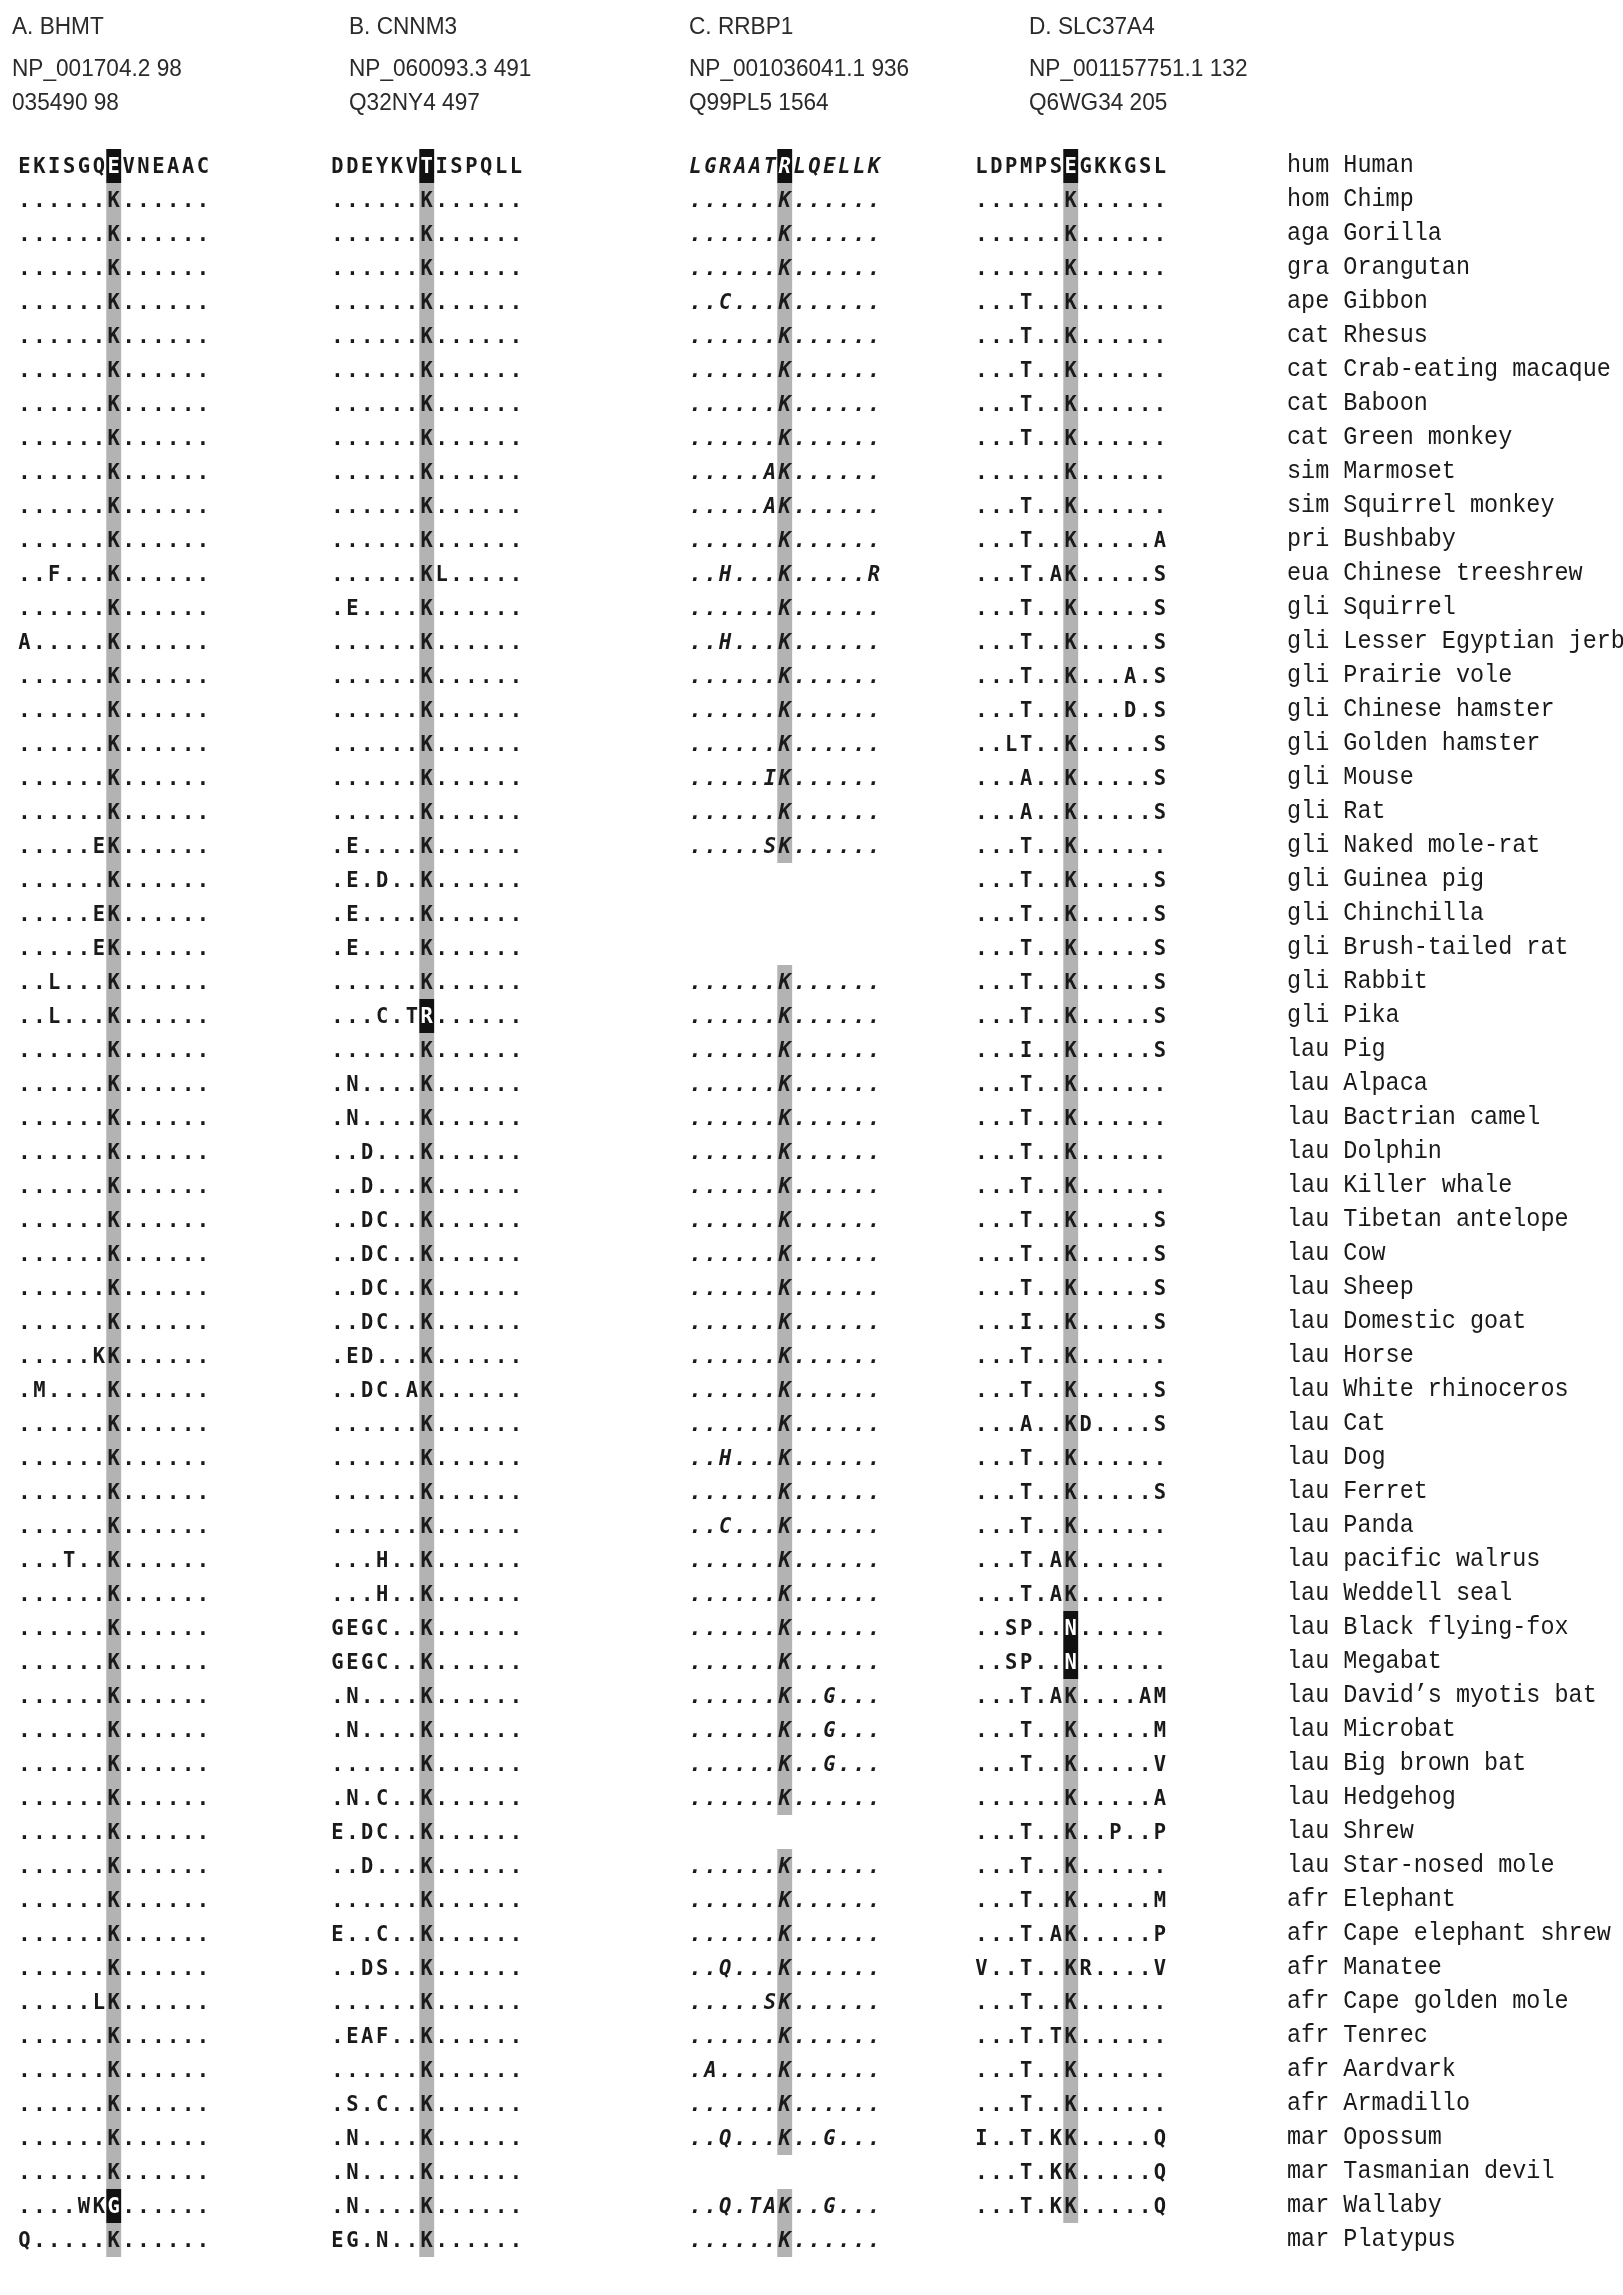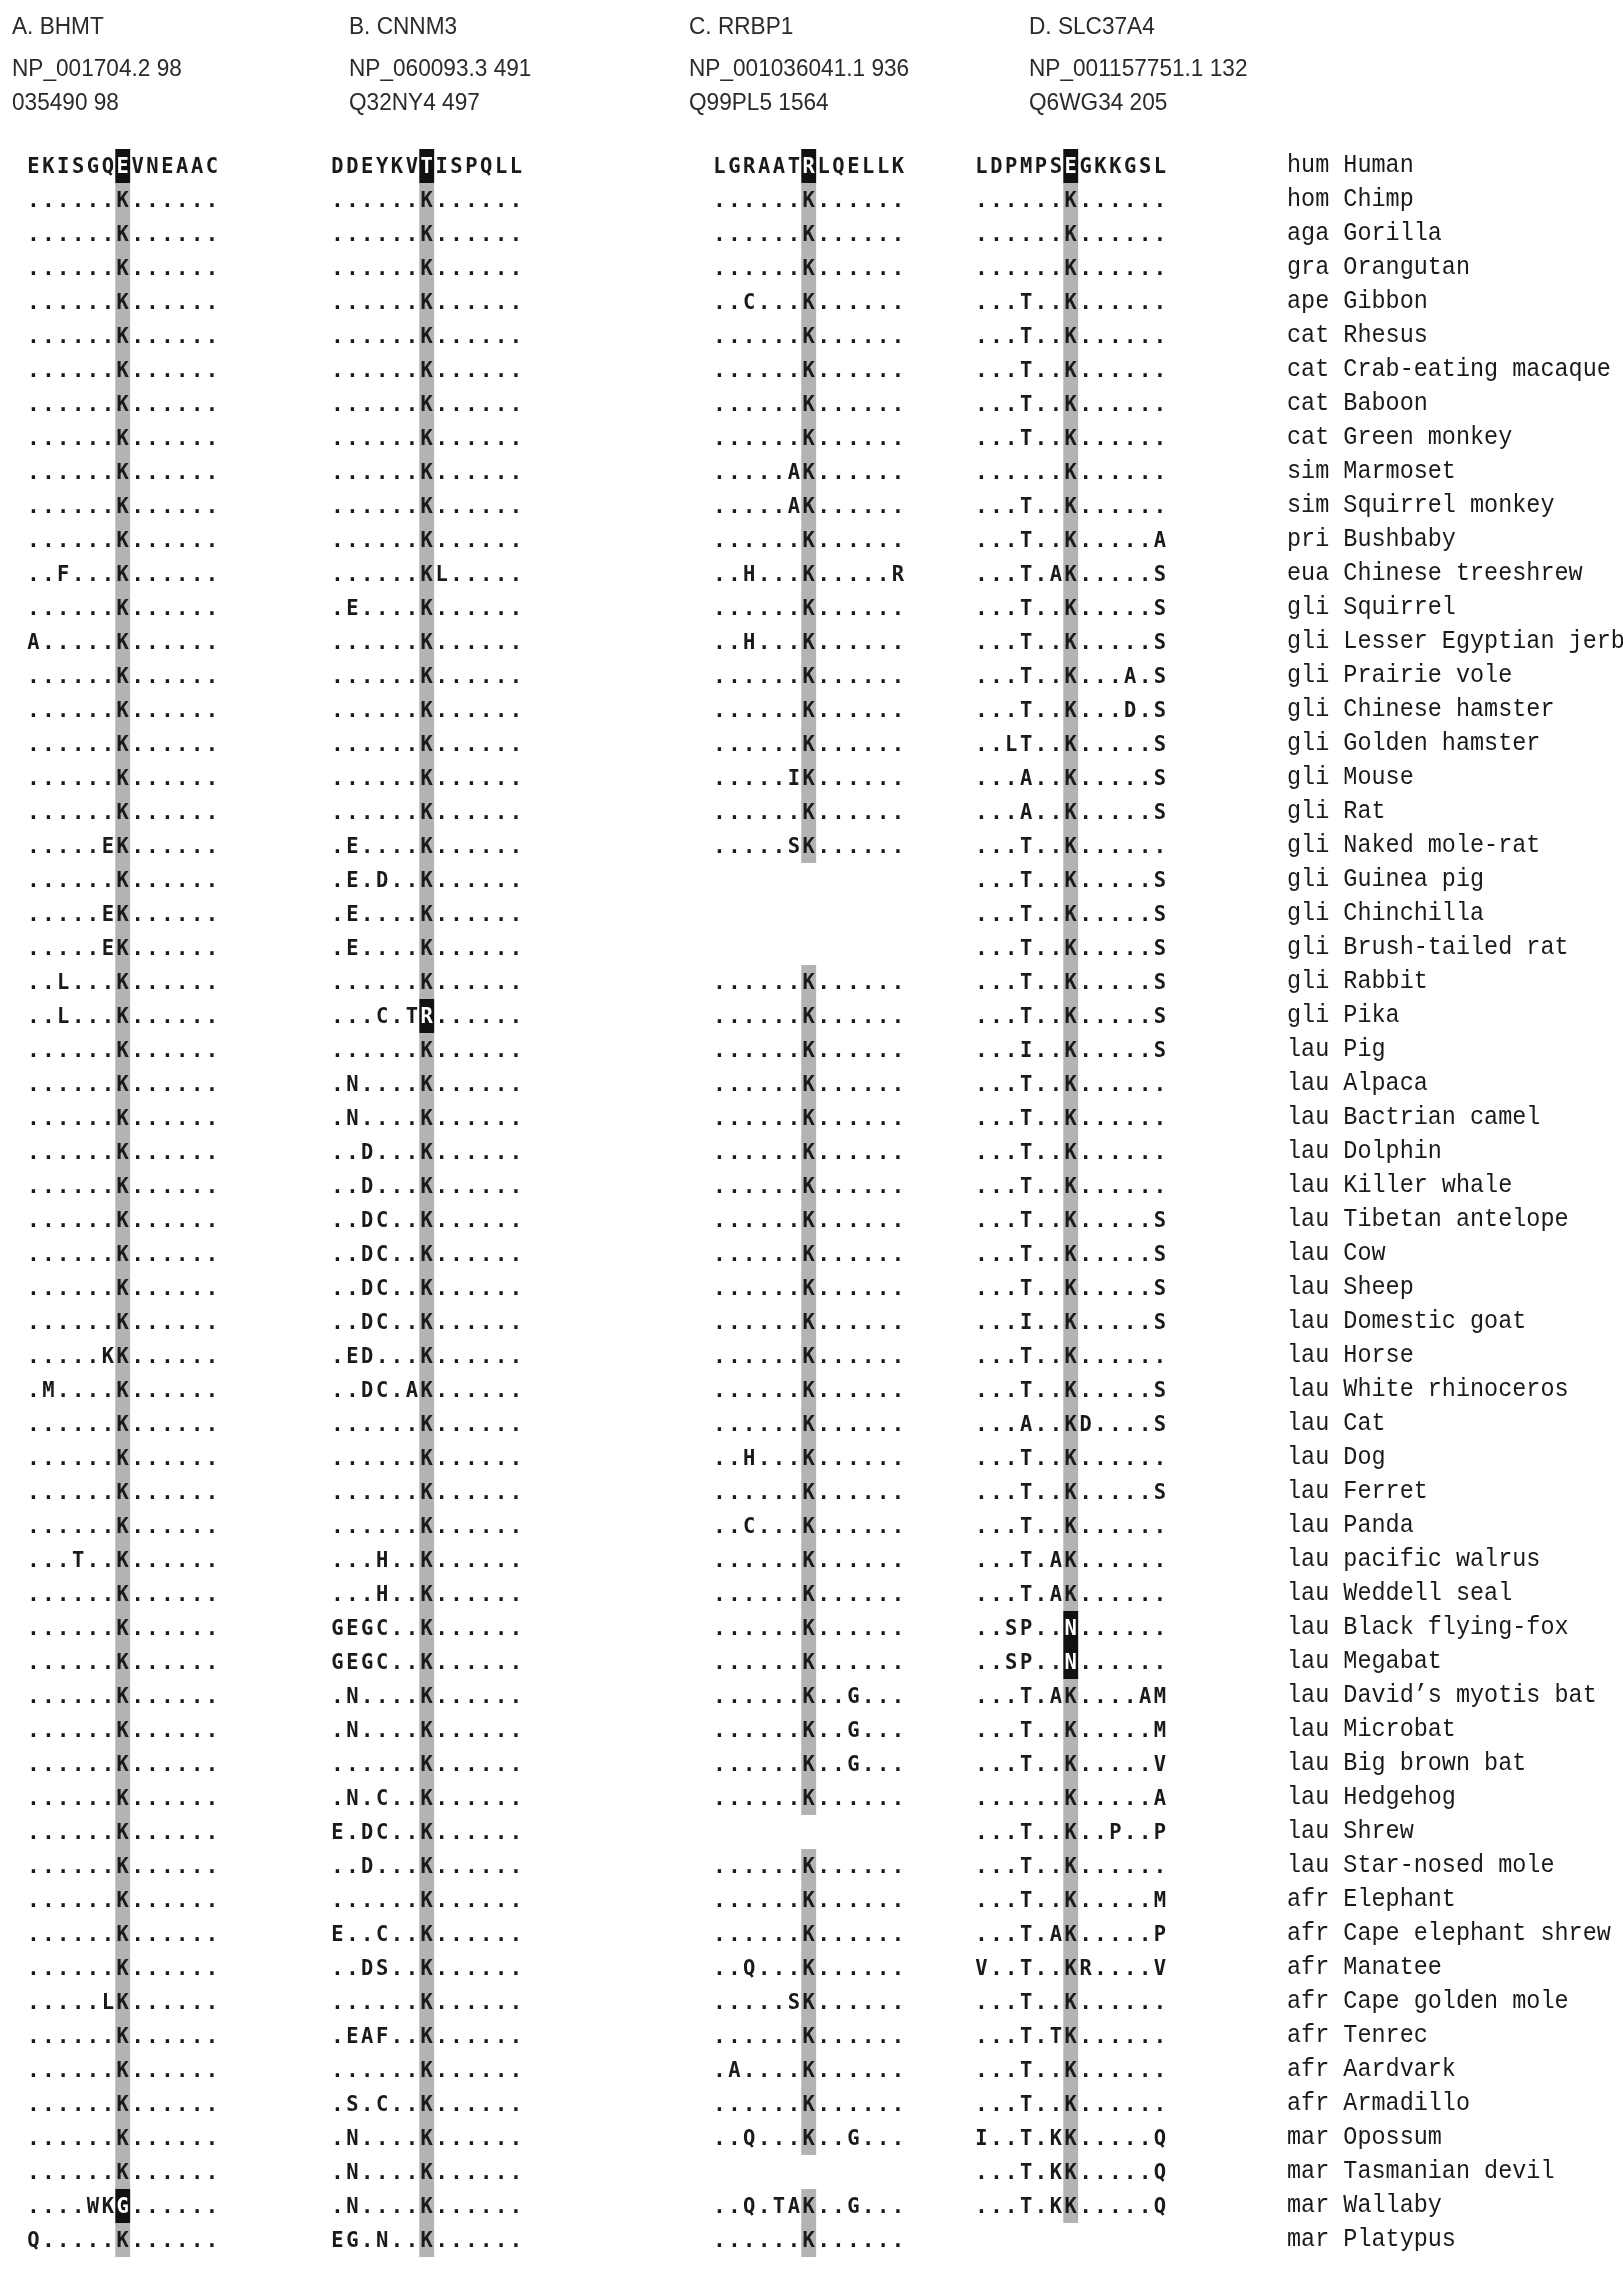--- a/index.html
+++ b/index.html
@@ -34,21 +34,21 @@
     <div class="t">C. RRBP1</div>
     <div>NP_001036041.1 936</div>
     <div>Q99PL5 1564</div>
   </div>
   <div class="hdr" style="left:1029px;">
     <div class="t">D. SLC37A4</div>
     <div>NP_001157751.1 132</div>
     <div>Q6WG34 205</div>
   </div>
 
-  <div class="panel" id="panel-A" style="left:26px;">
+  <div class="panel" id="panel-A" style="left:17px;">
       <div class="row"><span class="seq"><span class="c">E</span><span class="c">K</span><span class="c">I</span><span class="c">S</span><span class="c">G</span><span class="c">Q</span><span class="c hl-black">E</span><span class="c">V</span><span class="c">N</span><span class="c">E</span><span class="c">A</span><span class="c">A</span><span class="c">C</span></span></div>
       <div class="row"><span class="seq"><span class="c">.</span><span class="c">.</span><span class="c">.</span><span class="c">.</span><span class="c">.</span><span class="c">.</span><span class="c hl-grey">K</span><span class="c">.</span><span class="c">.</span><span class="c">.</span><span class="c">.</span><span class="c">.</span><span class="c">.</span></span></div>
       <div class="row"><span class="seq"><span class="c">.</span><span class="c">.</span><span class="c">.</span><span class="c">.</span><span class="c">.</span><span class="c">.</span><span class="c hl-grey">K</span><span class="c">.</span><span class="c">.</span><span class="c">.</span><span class="c">.</span><span class="c">.</span><span class="c">.</span></span></div>
       <div class="row"><span class="seq"><span class="c">.</span><span class="c">.</span><span class="c">.</span><span class="c">.</span><span class="c">.</span><span class="c">.</span><span class="c hl-grey">K</span><span class="c">.</span><span class="c">.</span><span class="c">.</span><span class="c">.</span><span class="c">.</span><span class="c">.</span></span></div>
       <div class="row"><span class="seq"><span class="c">.</span><span class="c">.</span><span class="c">.</span><span class="c">.</span><span class="c">.</span><span class="c">.</span><span class="c hl-grey">K</span><span class="c">.</span><span class="c">.</span><span class="c">.</span><span class="c">.</span><span class="c">.</span><span class="c">.</span></span></div>
       <div class="row"><span class="seq"><span class="c">.</span><span class="c">.</span><span class="c">.</span><span class="c">.</span><span class="c">.</span><span class="c">.</span><span class="c hl-grey">K</span><span class="c">.</span><span class="c">.</span><span class="c">.</span><span class="c">.</span><span class="c">.</span><span class="c">.</span></span></div>
       <div class="row"><span class="seq"><span class="c">.</span><span class="c">.</span><span class="c">.</span><span class="c">.</span><span class="c">.</span><span class="c">.</span><span class="c hl-grey">K</span><span class="c">.</span><span class="c">.</span><span class="c">.</span><span class="c">.</span><span class="c">.</span><span class="c">.</span></span></div>
       <div class="row"><span class="seq"><span class="c">.</span><span class="c">.</span><span class="c">.</span><span class="c">.</span><span class="c">.</span><span class="c">.</span><span class="c hl-grey">K</span><span class="c">.</span><span class="c">.</span><span class="c">.</span><span class="c">.</span><span class="c">.</span><span class="c">.</span></span></div>
       <div class="row"><span class="seq"><span class="c">.</span><span class="c">.</span><span class="c">.</span><span class="c">.</span><span class="c">.</span><span class="c">.</span><span class="c hl-grey">K</span><span class="c">.</span><span class="c">.</span><span class="c">.</span><span class="c">.</span><span class="c">.</span><span class="c">.</span></span></div>
       <div class="row"><span class="seq"><span class="c">.</span><span class="c">.</span><span class="c">.</span><span class="c">.</span><span class="c">.</span><span class="c">.</span><span class="c hl-grey">K</span><span class="c">.</span><span class="c">.</span><span class="c">.</span><span class="c">.</span><span class="c">.</span><span class="c">.</span></span></div>
@@ -162,21 +162,21 @@
       <div class="row"><span class="seq"><span class="c">.</span><span class="c">.</span><span class="c">D</span><span class="c">S</span><span class="c">.</span><span class="c">.</span><span class="c hl-grey">K</span><span class="c">.</span><span class="c">.</span><span class="c">.</span><span class="c">.</span><span class="c">.</span><span class="c">.</span></span></div>
       <div class="row"><span class="seq"><span class="c">.</span><span class="c">.</span><span class="c">.</span><span class="c">.</span><span class="c">.</span><span class="c">.</span><span class="c hl-grey">K</span><span class="c">.</span><span class="c">.</span><span class="c">.</span><span class="c">.</span><span class="c">.</span><span class="c">.</span></span></div>
       <div class="row"><span class="seq"><span class="c">.</span><span class="c">E</span><span class="c">A</span><span class="c">F</span><span class="c">.</span><span class="c">.</span><span class="c hl-grey">K</span><span class="c">.</span><span class="c">.</span><span class="c">.</span><span class="c">.</span><span class="c">.</span><span class="c">.</span></span></div>
       <div class="row"><span class="seq"><span class="c">.</span><span class="c">.</span><span class="c">.</span><span class="c">.</span><span class="c">.</span><span class="c">.</span><span class="c hl-grey">K</span><span class="c">.</span><span class="c">.</span><span class="c">.</span><span class="c">.</span><span class="c">.</span><span class="c">.</span></span></div>
       <div class="row"><span class="seq"><span class="c">.</span><span class="c">S</span><span class="c">.</span><span class="c">C</span><span class="c">.</span><span class="c">.</span><span class="c hl-grey">K</span><span class="c">.</span><span class="c">.</span><span class="c">.</span><span class="c">.</span><span class="c">.</span><span class="c">.</span></span></div>
       <div class="row"><span class="seq"><span class="c">.</span><span class="c">N</span><span class="c">.</span><span class="c">.</span><span class="c">.</span><span class="c">.</span><span class="c hl-grey">K</span><span class="c">.</span><span class="c">.</span><span class="c">.</span><span class="c">.</span><span class="c">.</span><span class="c">.</span></span></div>
       <div class="row"><span class="seq"><span class="c">.</span><span class="c">N</span><span class="c">.</span><span class="c">.</span><span class="c">.</span><span class="c">.</span><span class="c hl-grey">K</span><span class="c">.</span><span class="c">.</span><span class="c">.</span><span class="c">.</span><span class="c">.</span><span class="c">.</span></span></div>
       <div class="row"><span class="seq"><span class="c">.</span><span class="c">N</span><span class="c">.</span><span class="c">.</span><span class="c">.</span><span class="c">.</span><span class="c hl-grey">K</span><span class="c">.</span><span class="c">.</span><span class="c">.</span><span class="c">.</span><span class="c">.</span><span class="c">.</span></span></div>
       <div class="row"><span class="seq"><span class="c">E</span><span class="c">G</span><span class="c">.</span><span class="c">N</span><span class="c">.</span><span class="c">.</span><span class="c hl-grey">K</span><span class="c">.</span><span class="c">.</span><span class="c">.</span><span class="c">.</span><span class="c">.</span><span class="c">.</span></span></div>
     </div>
-  <div class="panel" id="panel-C" style="left:712px;">
+  <div class="panel" id="panel-C" style="left:688px;font-style:italic;">
       <div class="row"><span class="seq"><span class="c">L</span><span class="c">G</span><span class="c">R</span><span class="c">A</span><span class="c">A</span><span class="c">T</span><span class="c hl-black">R</span><span class="c">L</span><span class="c">Q</span><span class="c">E</span><span class="c">L</span><span class="c">L</span><span class="c">K</span></span></div>
       <div class="row"><span class="seq"><span class="c">.</span><span class="c">.</span><span class="c">.</span><span class="c">.</span><span class="c">.</span><span class="c">.</span><span class="c hl-grey">K</span><span class="c">.</span><span class="c">.</span><span class="c">.</span><span class="c">.</span><span class="c">.</span><span class="c">.</span></span></div>
       <div class="row"><span class="seq"><span class="c">.</span><span class="c">.</span><span class="c">.</span><span class="c">.</span><span class="c">.</span><span class="c">.</span><span class="c hl-grey">K</span><span class="c">.</span><span class="c">.</span><span class="c">.</span><span class="c">.</span><span class="c">.</span><span class="c">.</span></span></div>
       <div class="row"><span class="seq"><span class="c">.</span><span class="c">.</span><span class="c">.</span><span class="c">.</span><span class="c">.</span><span class="c">.</span><span class="c hl-grey">K</span><span class="c">.</span><span class="c">.</span><span class="c">.</span><span class="c">.</span><span class="c">.</span><span class="c">.</span></span></div>
       <div class="row"><span class="seq"><span class="c">.</span><span class="c">.</span><span class="c">C</span><span class="c">.</span><span class="c">.</span><span class="c">.</span><span class="c hl-grey">K</span><span class="c">.</span><span class="c">.</span><span class="c">.</span><span class="c">.</span><span class="c">.</span><span class="c">.</span></span></div>
       <div class="row"><span class="seq"><span class="c">.</span><span class="c">.</span><span class="c">.</span><span class="c">.</span><span class="c">.</span><span class="c">.</span><span class="c hl-grey">K</span><span class="c">.</span><span class="c">.</span><span class="c">.</span><span class="c">.</span><span class="c">.</span><span class="c">.</span></span></div>
       <div class="row"><span class="seq"><span class="c">.</span><span class="c">.</span><span class="c">.</span><span class="c">.</span><span class="c">.</span><span class="c">.</span><span class="c hl-grey">K</span><span class="c">.</span><span class="c">.</span><span class="c">.</span><span class="c">.</span><span class="c">.</span><span class="c">.</span></span></div>
       <div class="row"><span class="seq"><span class="c">.</span><span class="c">.</span><span class="c">.</span><span class="c">.</span><span class="c">.</span><span class="c">.</span><span class="c hl-grey">K</span><span class="c">.</span><span class="c">.</span><span class="c">.</span><span class="c">.</span><span class="c">.</span><span class="c">.</span></span></div>
       <div class="row"><span class="seq"><span class="c">.</span><span class="c">.</span><span class="c">.</span><span class="c">.</span><span class="c">.</span><span class="c">.</span><span class="c hl-grey">K</span><span class="c">.</span><span class="c">.</span><span class="c">.</span><span class="c">.</span><span class="c">.</span><span class="c">.</span></span></div>
       <div class="row"><span class="seq"><span class="c">.</span><span class="c">.</span><span class="c">.</span><span class="c">.</span><span class="c">.</span><span class="c">A</span><span class="c hl-grey">K</span><span class="c">.</span><span class="c">.</span><span class="c">.</span><span class="c">.</span><span class="c">.</span><span class="c">.</span></span></div>

